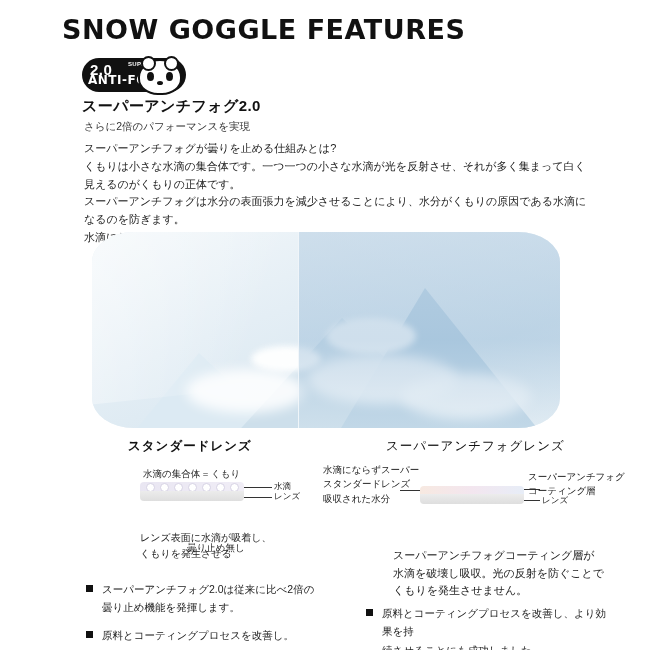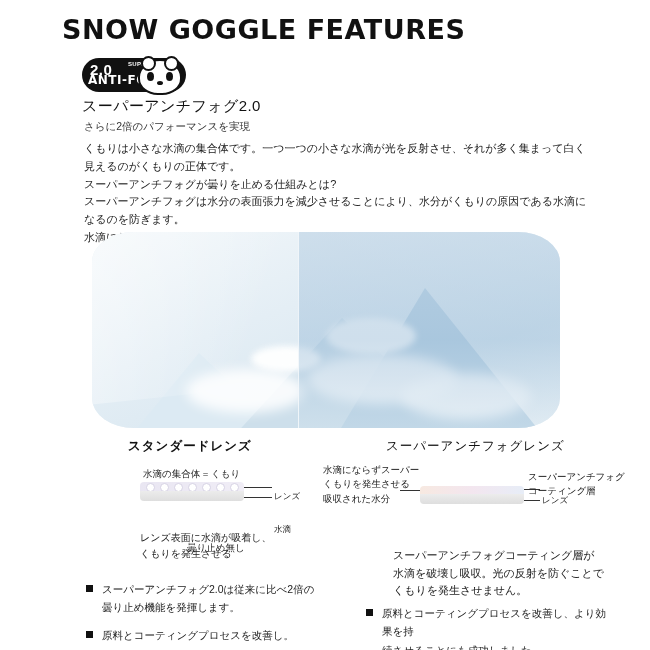--- a/index.html
+++ b/index.html
@@ -104,21 +104,21 @@
     background: #111;
     border-radius: 50%;
   }
 
   
   .sub-head {
     position: absolute;
     left: 82px;
     top: 97px;
     font-size: 15px;
-    font-weight: normal;
+    font-weight: bold;
     letter-spacing: 0.4px;
     color: #111;
   }
   .sub-sub {
     position: absolute;
     left: 84px;
     top: 120px;
     font-size: 10.5px;
     color: #333;
   }
@@ -394,22 +394,22 @@
   <div class="badge-face">
     <div class="badge-eye l"></div>
     <div class="badge-eye r"></div>
     <div class="badge-nose"></div>
   </div>
 </div>
 
 <div class="sub-head">スーパーアンチフォグ2.0</div>
 <div class="sub-sub">さらに2倍のパフォーマンスを実現</div>
 <div class="intro-block">
+  <p>スーパーアンチフォグが曇りを止める仕組みとは?</p>
   <p>くもりは小さな水滴の集合体です。一つ一つの小さな水滴が光を反射させ、それが多く集まって白く見えるのがくもりの正体です。</p>
-  <p>スーパーアンチフォグが曇りを止める仕組みとは?</p>
   <p>スーパーアンチフォグは水分の表面張力を減少させることにより、水分がくもりの原因である水滴になるのを防ぎます。</p>
   <p>水滴にならなければ水分は輝ず、くもりとして白く見えなくなります。</p>
 </div>
 
 <div class="lens-photo">
   <div class="lens-sky"></div>
   <div class="mountain m3"></div>
   <div class="mountain m1"></div>
   <div class="mountain m2"></div>
   <div class="snowcap s1"></div>
@@ -433,28 +433,28 @@
     <div class="ld-bubble" style="left:34px"></div>
     <div class="ld-bubble" style="left:48px"></div>
     <div class="ld-bubble" style="left:62px"></div>
     <div class="ld-bubble" style="left:76px"></div>
     <div class="ld-bubble" style="left:90px"></div>
   </div>
   <div class="ld-lensbody"></div>
 </div>
 <div class="ld-line" style="left:244px; top:487px; width:28px;"></div>
 <div class="ld-line" style="left:244px; top:497px; width:28px;"></div>
-<div class="ld-tick-label" style="left:274px; top:481px;margin-top:43px;">水滴</div>
+<div class="ld-tick-label" style="left:274px; top:481px;">水滴</div>
 <div class="ld-tick-label" style="left:274px; top:491px;">レンズ</div>
 <div class="ld-note">曇り止め無し</div>
 <div class="ld-desc" style="white-space:pre-line;">レンズ表面に水滴が吸着し、
 くもりを発生させる</div>
 
 <div class="rd-left-label" style="white-space:pre-line;">水滴にならずスーパー
-くもりを発生させる
+スタンダードレンズ
 吸収された水分</div>
 <div class="rd-lens">
   <div class="rd-coating"></div>
   <div class="rd-lensbody"></div>
 </div>
 <div class="ld-line" style="left:400px; top:490px; width:20px;"></div>
 <div class="ld-line" style="left:524px; top:489px; width:16px;"></div>
 <div class="ld-line" style="left:524px; top:500px; width:16px;"></div>
 <div class="rd-right-label" style="white-space:pre-line;">スーパーアンチフォグ
 コーティング層</div>

